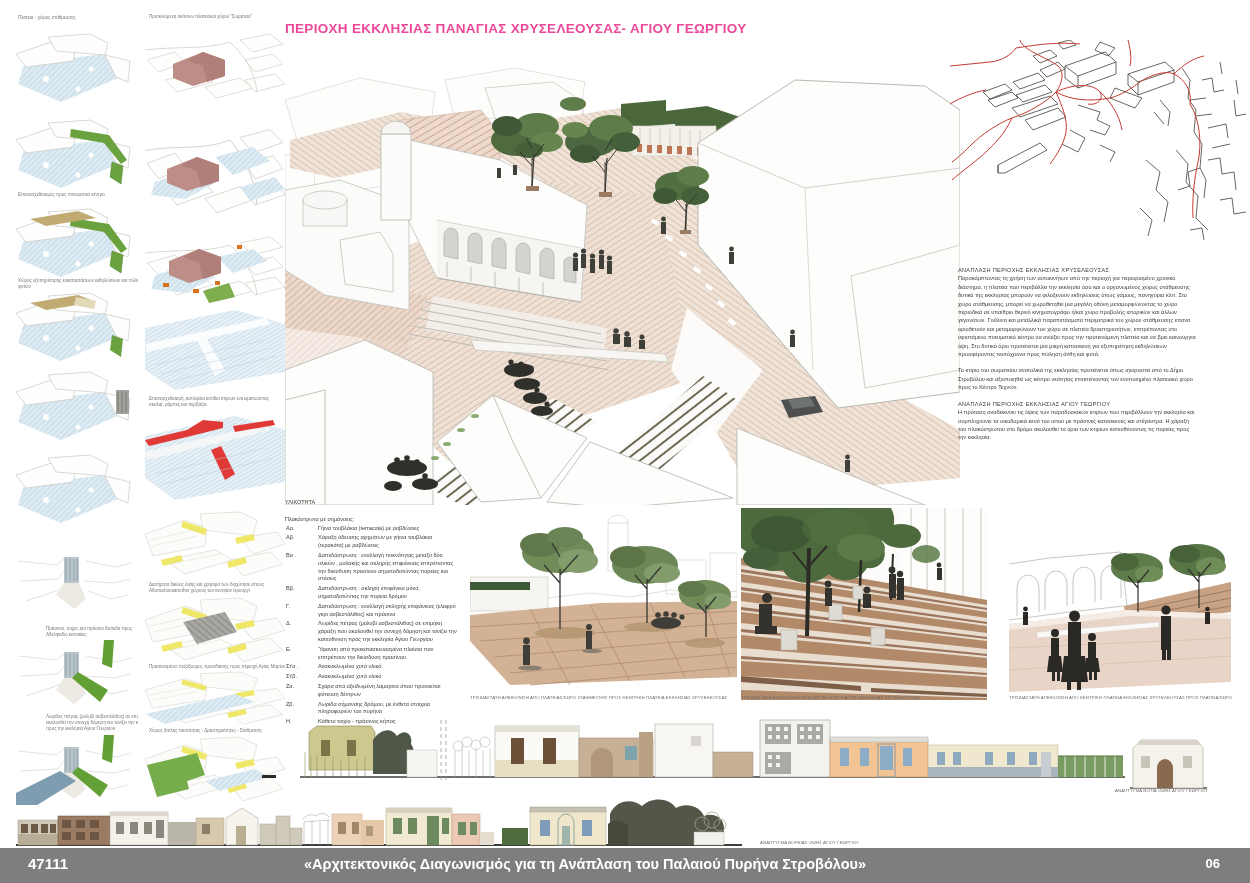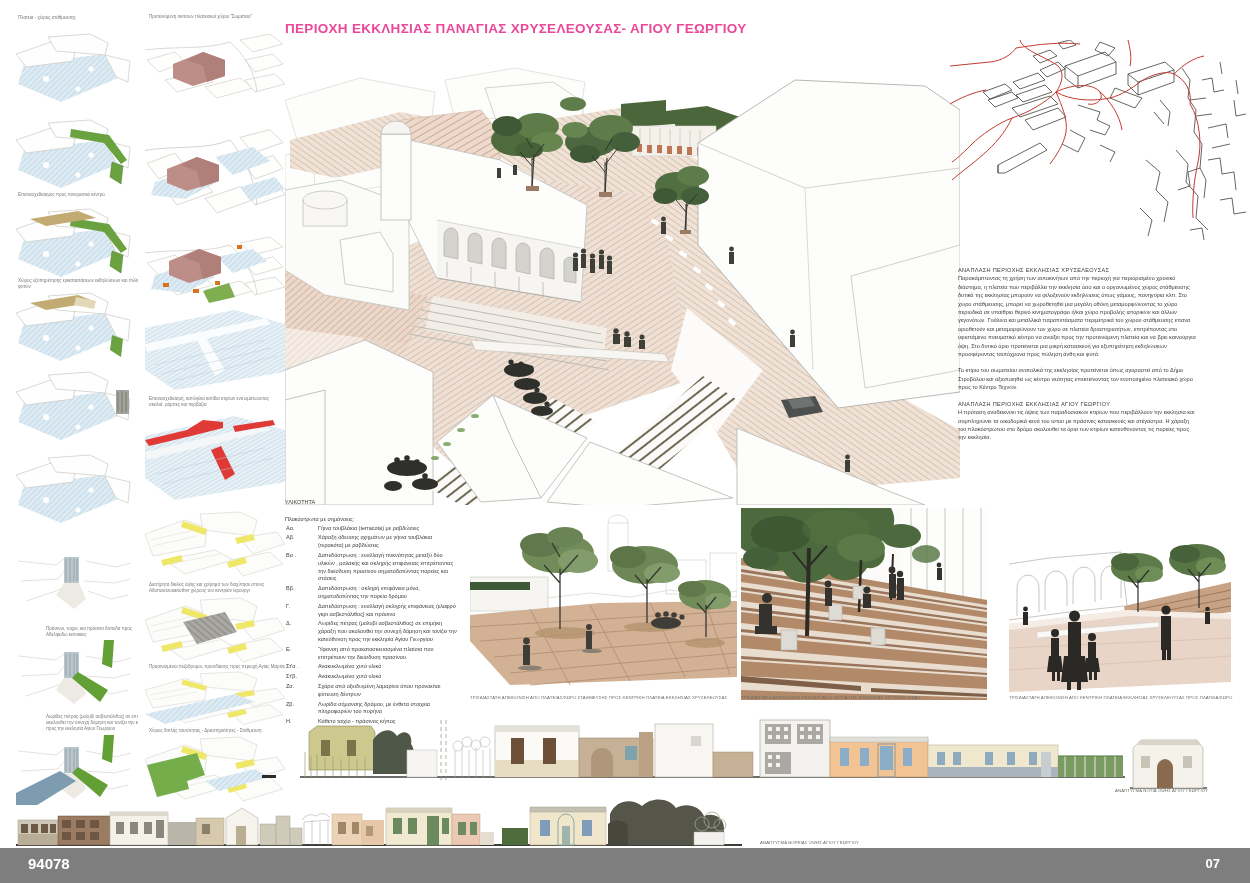--- a/index.html
+++ b/index.html
@@ -1166,15 +1166,16 @@
         <circle cx="688" cy="30" r="7"></circle>
         <circle cx="698" cy="26" r="8"></circle>
         <circle cx="706" cy="31" r="6"></circle>
       </g>
     </g>
 </svg>
 
 <div class="cap" style="left:760px;top:840px">ΑΝΑΠΤΥΓΜΑ ΒΟΡΕΙΑΣ ΟΨΗΣ ΑΓΙΟΥ ΓΕΩΡΓΙΟΥ</div>
 
 <div class="abs" style="left:0;top:848px;width:1250px;height:35px;background:#7e7e7e">
-<div style="position:absolute;left:28px;top:7px;font-size:15px;font-weight:bold;color:#fff">94078</div>
-<div style="position:absolute;right:30px;top:8px;font-size:13px;font-weight:bold;color:#fff">07</div>
+<div style="position:absolute;left:28px;top:7px;font-size:15px;font-weight:bold;color:#fff">47111</div>
+<div style="position:absolute;left:0;top:8px;width:1170px;text-align:center;font-size:14.5px;font-weight:bold;color:#fff">«Αρχιτεκτονικός Διαγωνισμός για τη Ανάπλαση του Παλαιού Πυρήνα Στροβόλου»</div>
+<div style="position:absolute;right:30px;top:8px;font-size:13px;font-weight:bold;color:#fff">06</div>
 </div>
 
 </body></html>

